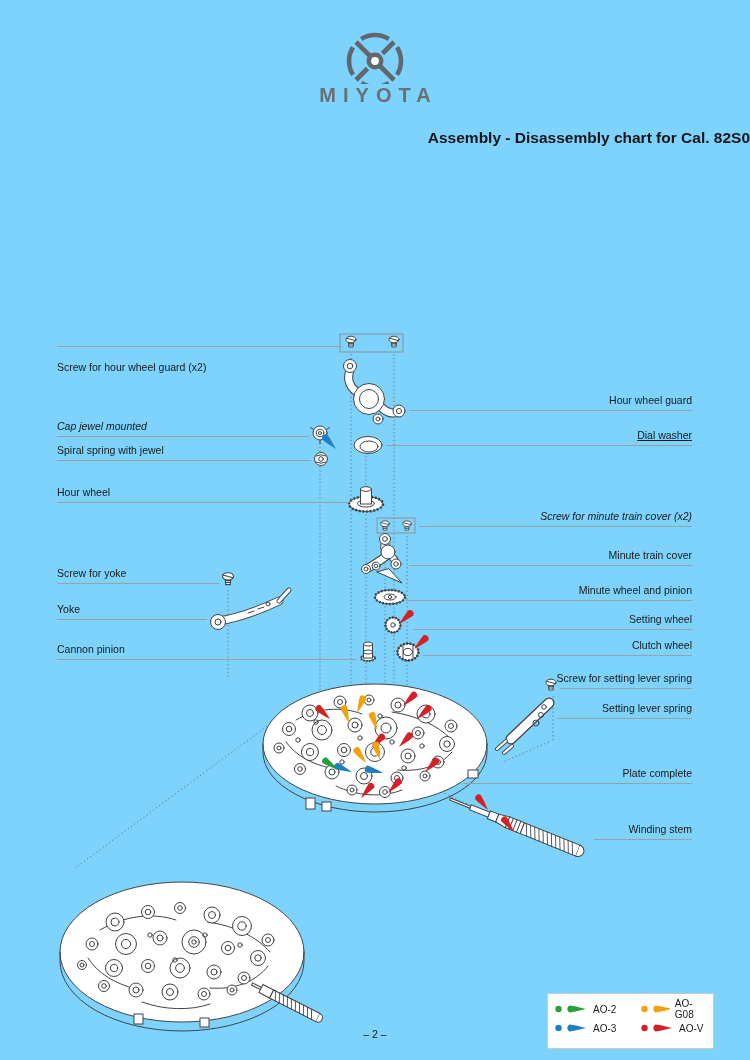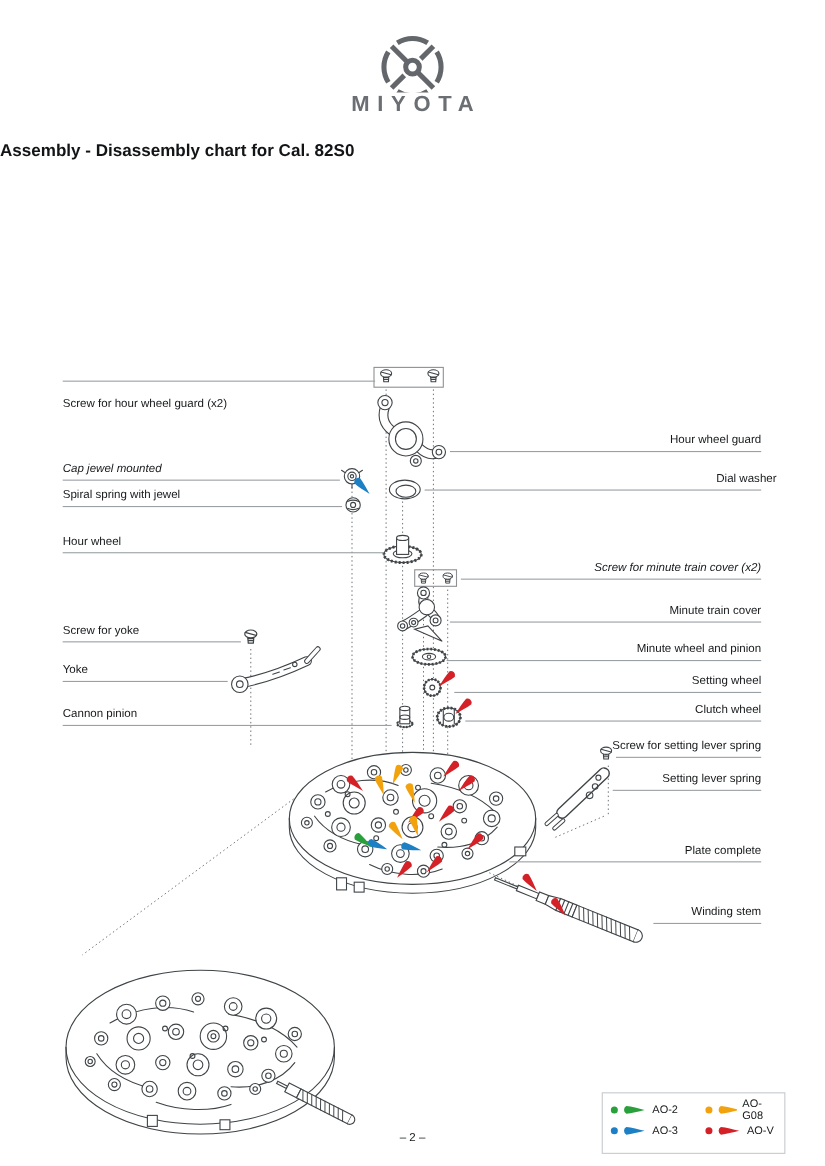--- a/index.html
+++ b/index.html
@@ -1,21 +1,21 @@
 <!DOCTYPE html>
 <html style="--ao2: #2aa03c; --aog08: #f2a20d; --ao3: #1d7fc4; --aov: #d42127;"><head>
 <meta charset="utf-8">
 <style>
   html,body{margin:0;padding:0;background:#e8e8e8;}
-  .page{position:relative;width:750px;height:1060px;background:#ffffff;margin:0 auto;
+  .page{position:relative;width:750px;height:1060px;background:#7dd3fc;margin:0 auto;
         font-family:"Liberation Sans",sans-serif;overflow:hidden;}
   .brand-logo{position:absolute;left:0;top:18px;width:100%;text-align:center;}
   .brand-name{position:absolute;top:84px;width:100%;text-align:center;font-size:20px;
         font-weight:bold;color:#6b6f73;letter-spacing:7px;padding-left:7px;box-sizing:border-box;}
-  .doc-title{position:absolute;top:129px;width:100%;text-align:left;font-size:15.5px;
+  .doc-title{position:absolute;top:129px;width:100%;text-align:right;font-size:15.5px;
         font-weight:bold;color:#121416;}
   .diagram-svg{position:absolute;left:0;top:0;}
   .lbl{position:absolute;font-size:10.5px;line-height:12px;color:#17191b;white-space:nowrap;}
   .lbl.r{text-align:right;}
   .lead{position:absolute;height:1px;background:#9aa0a4;}
   .legend{position:absolute;left:547px;top:993px;width:167px;box-sizing:border-box;
         border:1px solid #c6cacc;background:#fff;display:grid;
         grid-template-columns:86px 1fr;padding:4px 6px 14px 6px;row-gap:2px;}
   .litem{display:flex;align-items:center;gap:5px;font-size:10px;color:#17191b;}
   .pageno{position:absolute;top:1028px;width:100%;text-align:center;font-size:10.5px;color:#17191b;}
@@ -412,21 +412,21 @@
   <div class="lead" style="left:57px;top:502px;width:292px;"></div>
   <div class="lbl" style="left:57px;top:567px;">Screw for yoke</div>
   <div class="lead" style="left:57px;top:583px;width:162px;"></div>
   <div class="lbl" style="left:57px;top:603px;">Yoke</div>
   <div class="lead" style="left:57px;top:619px;width:150px;"></div>
   <div class="lbl" style="left:57px;top:643px;">Cannon pinion</div>
   <div class="lead" style="left:57px;top:659px;width:299px;"></div>
 
   <div class="lbl r" style="right:58px;top:394px;">Hour wheel guard</div>
   <div class="lead" style="left:409px;top:410px;width:283px;"></div>
-  <div class="lbl r" style="right:44px;top:429px;">Dial washer</div>
+  <div class="lbl r" style="right:58px;top:429px;text-decoration:underline;">Dial washer</div>
   <div class="lead" style="left:386px;top:445px;width:306px;"></div>
   <div class="lbl r" style="right:58px;top:510px;font-style:italic;">Screw for minute train cover (x2)</div>
   <div class="lead" style="left:419px;top:526px;width:273px;"></div>
   <div class="lbl r" style="right:58px;top:549px;">Minute train cover</div>
   <div class="lead" style="left:409px;top:565px;width:283px;"></div>
   <div class="lbl r" style="right:58px;top:584px;">Minute wheel and pinion</div>
   <div class="lead" style="left:406px;top:600px;width:286px;"></div>
   <div class="lbl r" style="right:58px;top:613px;">Setting wheel</div>
   <div class="lead" style="left:413px;top:629px;width:279px;"></div>
   <div class="lbl r" style="right:58px;top:639px;">Clutch wheel</div>

